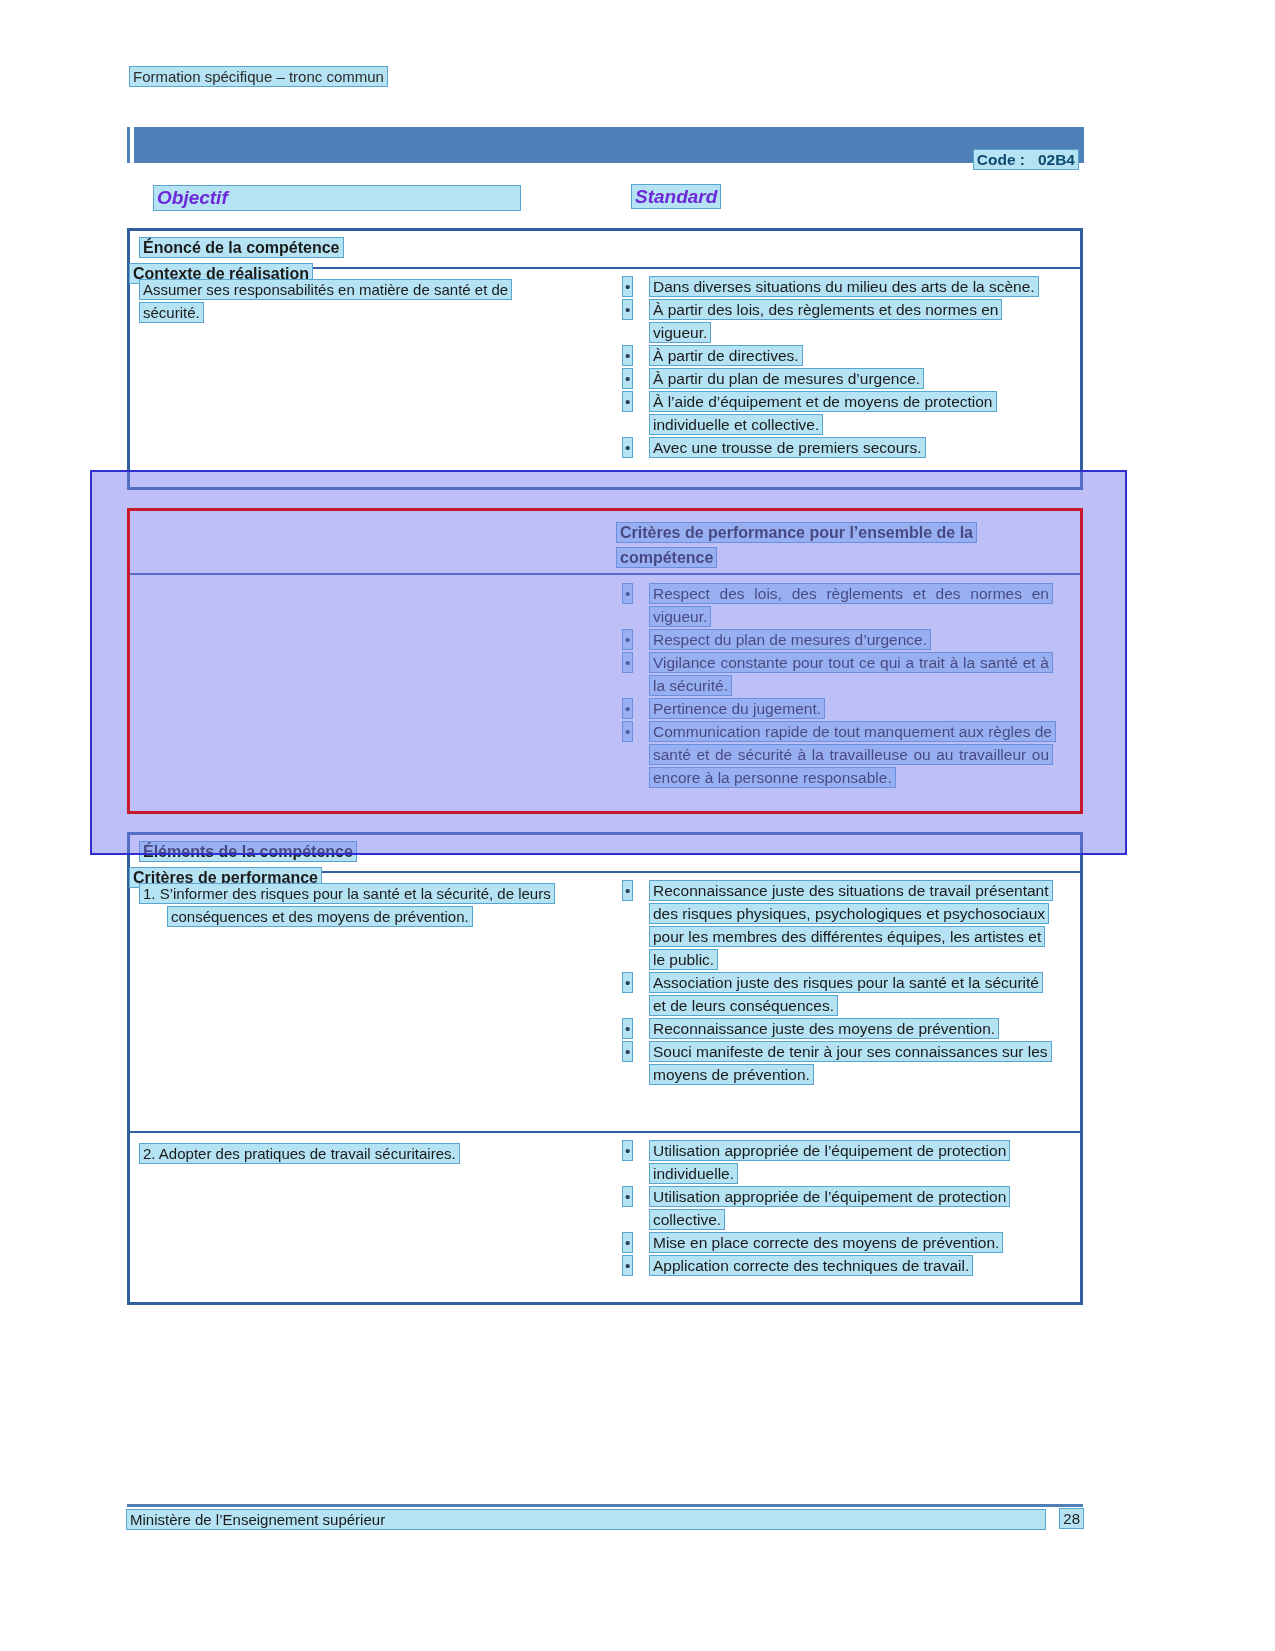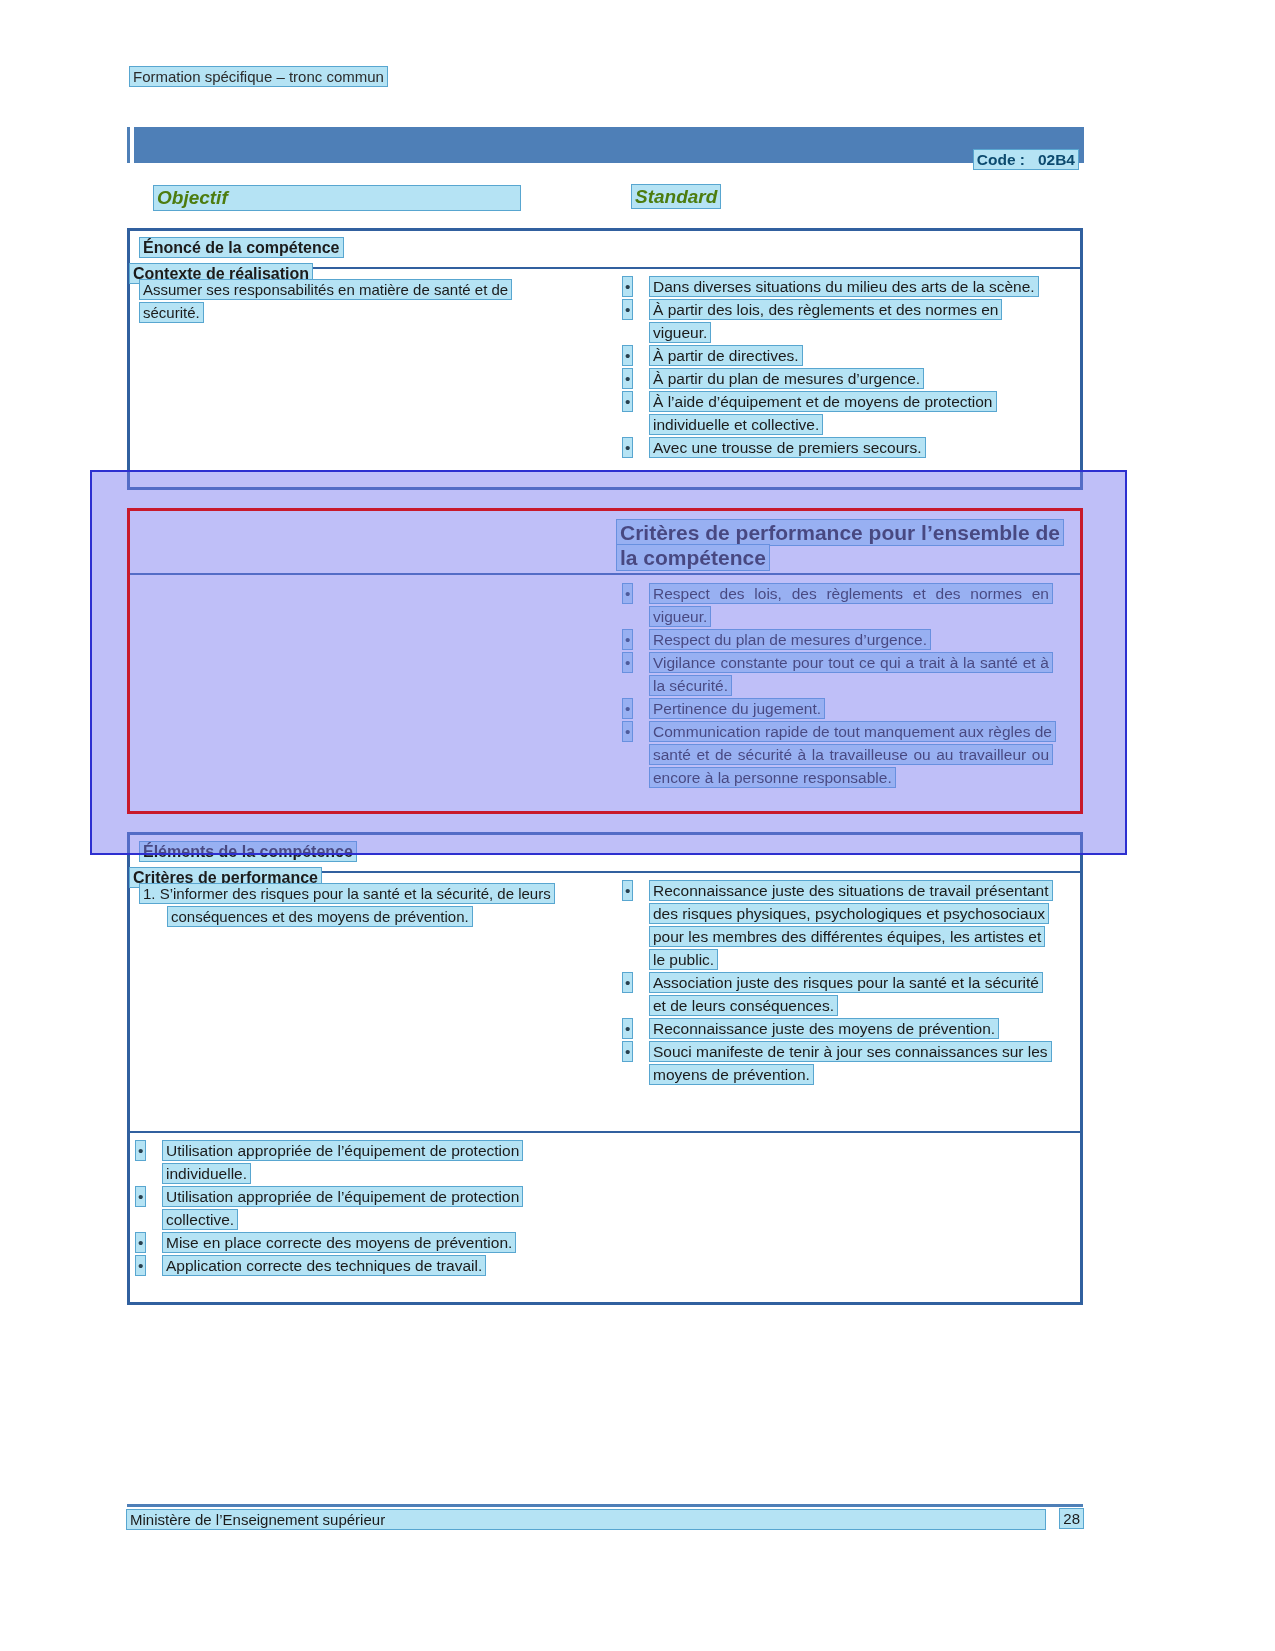--- a/index.html
+++ b/index.html
@@ -15,21 +15,21 @@
     box-decoration-break:clone;
     -webkit-box-decoration-break:clone;
   }
 
   .doc-header { position:absolute; left:130px; top:68px; font-size:15px; color:#2b2b2b; }
 
   .banner { position:absolute; left:127px; top:127px; width:957px; height:36px; background:#4e7fb7; }
   .banner-notch { position:absolute; left:3px; top:0; width:4px; height:100%; background:#ffffff; }
   .banner .code { position:absolute; right:6px; top:6px; font-size:15.5px; font-weight:bold; color:#0c4a6e; white-space:pre; }
 
-  .heading { position:absolute; top:186px; font-size:19px; font-weight:bold; font-style:italic; color:#4d7c0f;padding-left:17px; }
+  .heading { position:absolute; top:186px; font-size:19px; font-weight:bold; font-style:italic; color:#6d28d9;padding-left:17px; }
   .heading-objectif { left:137px; }
   .heading-objectif .hl { display:inline-block; min-width:366px; }
   .heading-standard { left:615px; }
 
   .doc-table { position:absolute; left:127px; width:956px; border:3px solid #31609f; background:transparent; }
   .table1 { top:228px; height:262px; }
   .table2 { top:832px; min-height:473px; }
 
   .thead-row { display:flex; height:38px; border-bottom:2px solid #31609f; font-weight:bold; font-size:16px;flex-direction:column; }
   .thead-row .c1 { width:487px; padding:8px 0 0 10px; }
@@ -43,21 +43,21 @@
   .elem { display:block; width:420px; padding-left:28px; text-indent:-28px; }
 
   ul.bl { list-style:none; }
   ul.bl li { display:flex; align-items:flex-start; line-height:23px; font-size:15.5px; }
   ul.bl .dot { width:33px; padding-left:6px; flex:0 0 auto; color:#27404f; }
   ul.bl .dot .hl { padding:1px 2px; }
   ul.bl .txt { width:402px; }
 
   
   .mid { position:absolute; left:130px; top:511px; width:950px; height:300px; }
-  .mid-head { padding:9px 0 0 487px; font-weight:bold; font-size:21px; height:62px; line-height:25px; }
+  .mid-head { padding:9px 0 0 487px; font-weight:bold; font-size:16px; height:62px; line-height:25px; }
   .mid-head .txtwrap { display:block; width:445px; }
   .mid-divider { height:2px; background:#31609f; }
   .mid-body { padding:7px 0 0 487px; }
   .mid-body ul.bl { margin-left:-487px; padding-left:487px; }
   .mid-body ul.bl li { margin-left:0; }
   .mid-body .txt { text-align:justify; }
 
   
   .overlay { position:absolute; left:90px; top:470px; width:1037px; height:385px;
              background:rgba(122,122,240,0.48); border:2px solid #2d2fd0; z-index:5; }
@@ -201,20 +201,25 @@
             </li>
             <li>
               <span class="dot"><span class="hl">•</span></span>
               <span class="txt"><span class="hl">Souci manifeste de tenir à jour ses connaissances sur les moyens de prévention.</span></span>
             </li>
           </ul>
       </div>
     </div>
 
     <div class="tbody-row row2">
+      <div class="c1">
+        <span class="elem">
+          <span class="hl">2.  Adopter des pratiques de travail sécuritaires.</span>
+        </span>
+      </div>
       <div class="c2">
         <ul class="bl">
             <li>
               <span class="dot"><span class="hl">•</span></span>
               <span class="txt"><span class="hl">Utilisation appropriée de l’équipement de protection individuelle.</span></span>
             </li>
             <li>
               <span class="dot"><span class="hl">•</span></span>
               <span class="txt"><span class="hl">Utilisation appropriée de l’équipement de protection collective.</span></span>
             </li>

